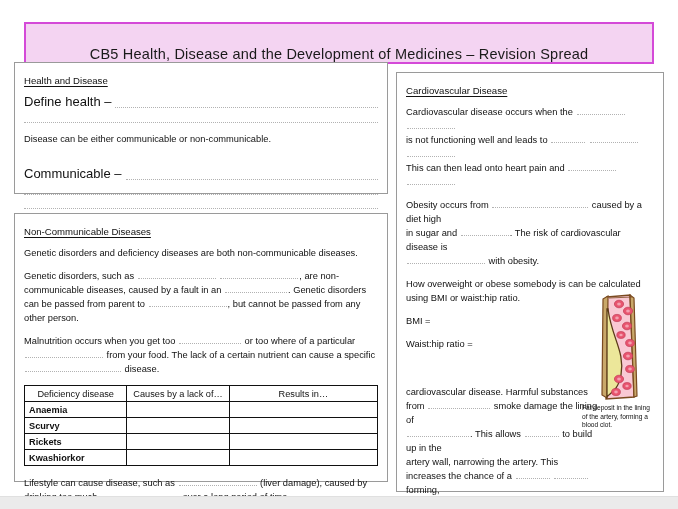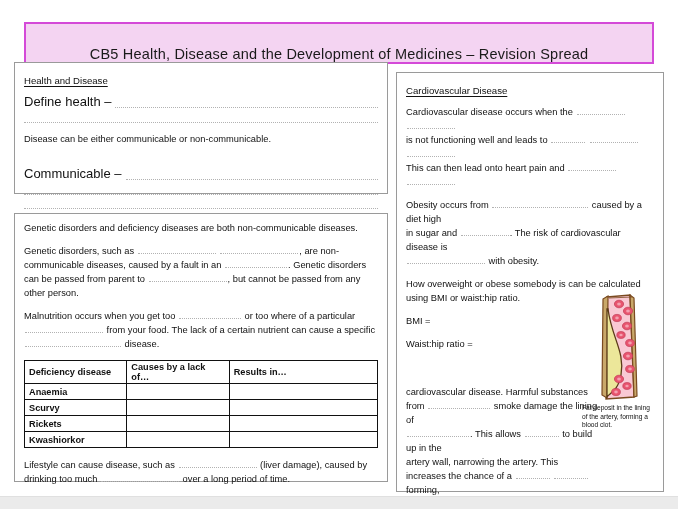--- a/index.html
+++ b/index.html
@@ -112,21 +112,21 @@
     margin-bottom: 10px;
   }
   .def-table th, .def-table td {
     border: 1px solid #111;
     font-size: 9.2px;
     font-weight: normal;
     color: #111;
     height: 16px;
     padding: 1px 4px;
   }
-  .def-table th { text-align: left; font-weight: bold; }
+  .def-table th { text-align: center; }
   .def-table td { text-align: left; font-weight: bold; }
   .def-table .col-a { width: 29%; }
   .def-table .col-b { width: 29%; }
   .def-table .col-c { width: 42%; }
 
   
   .cardio-flow { position: relative; }
 
   .artery-wrap {
     position: absolute;
@@ -180,20 +180,21 @@
 
     <div class="rule-row">
       <span class="lbl">Communicable –</span>
       <span class="fill"></span>
     </div>
     <div class="rule"></div>
     <div class="rule"></div>
   </div>
 
   <div class="panel" id="panel-noncomm">
+    <div class="section-heading">Non-Communicable Diseases</div>
 
     <div class="para">Genetic disorders and deficiency diseases are both non-communicable diseases.</div>
 
     <div class="para">
       <span>Genetic disorders, such as</span>
       <span class="blank b-l"></span>
       <span class="blank b-l"></span><span>, are non-communicable diseases, caused</span>
       <span>by a fault in an</span>
       <span class="blank b-m"></span><span>. Genetic disorders can be passed from parent to</span>
       <span class="blank b-l"></span><span>,</span>

